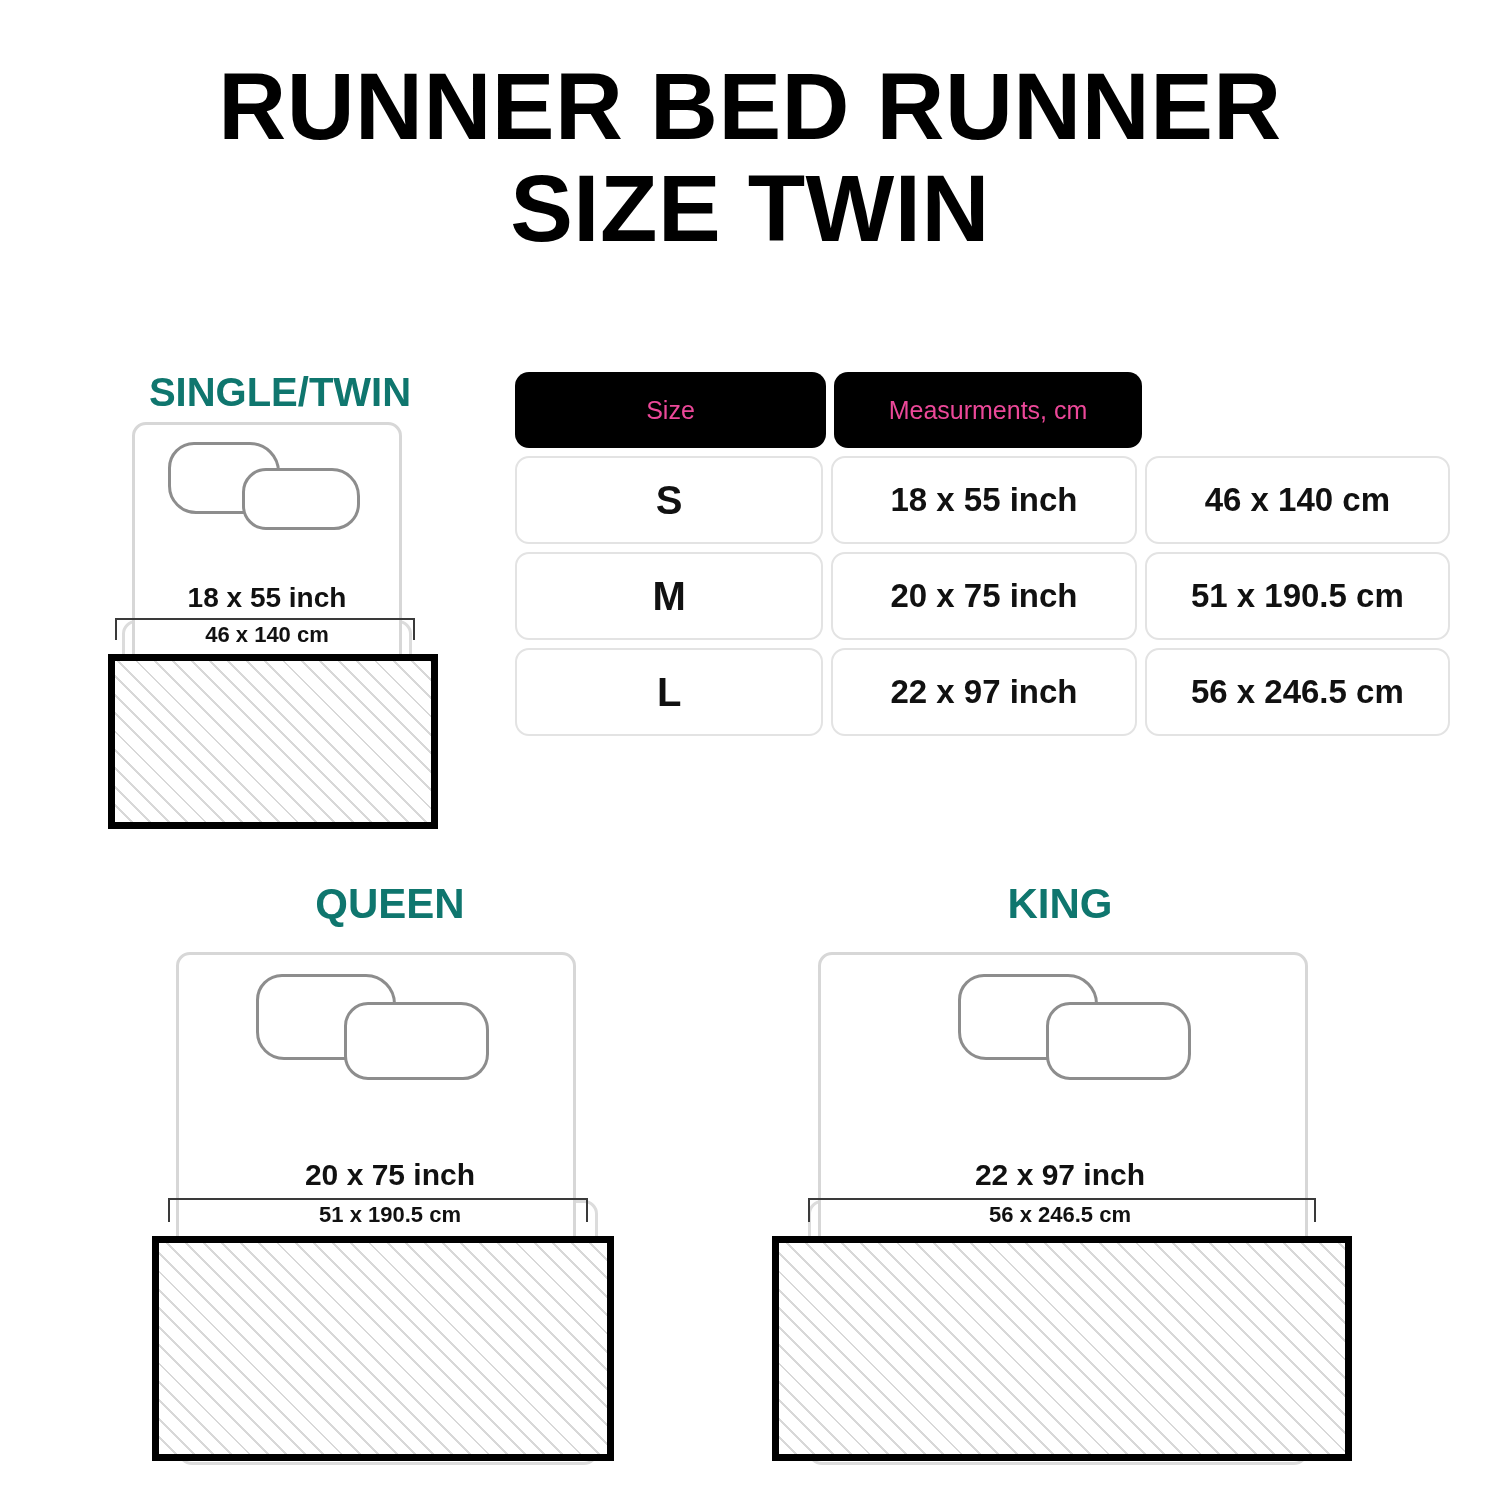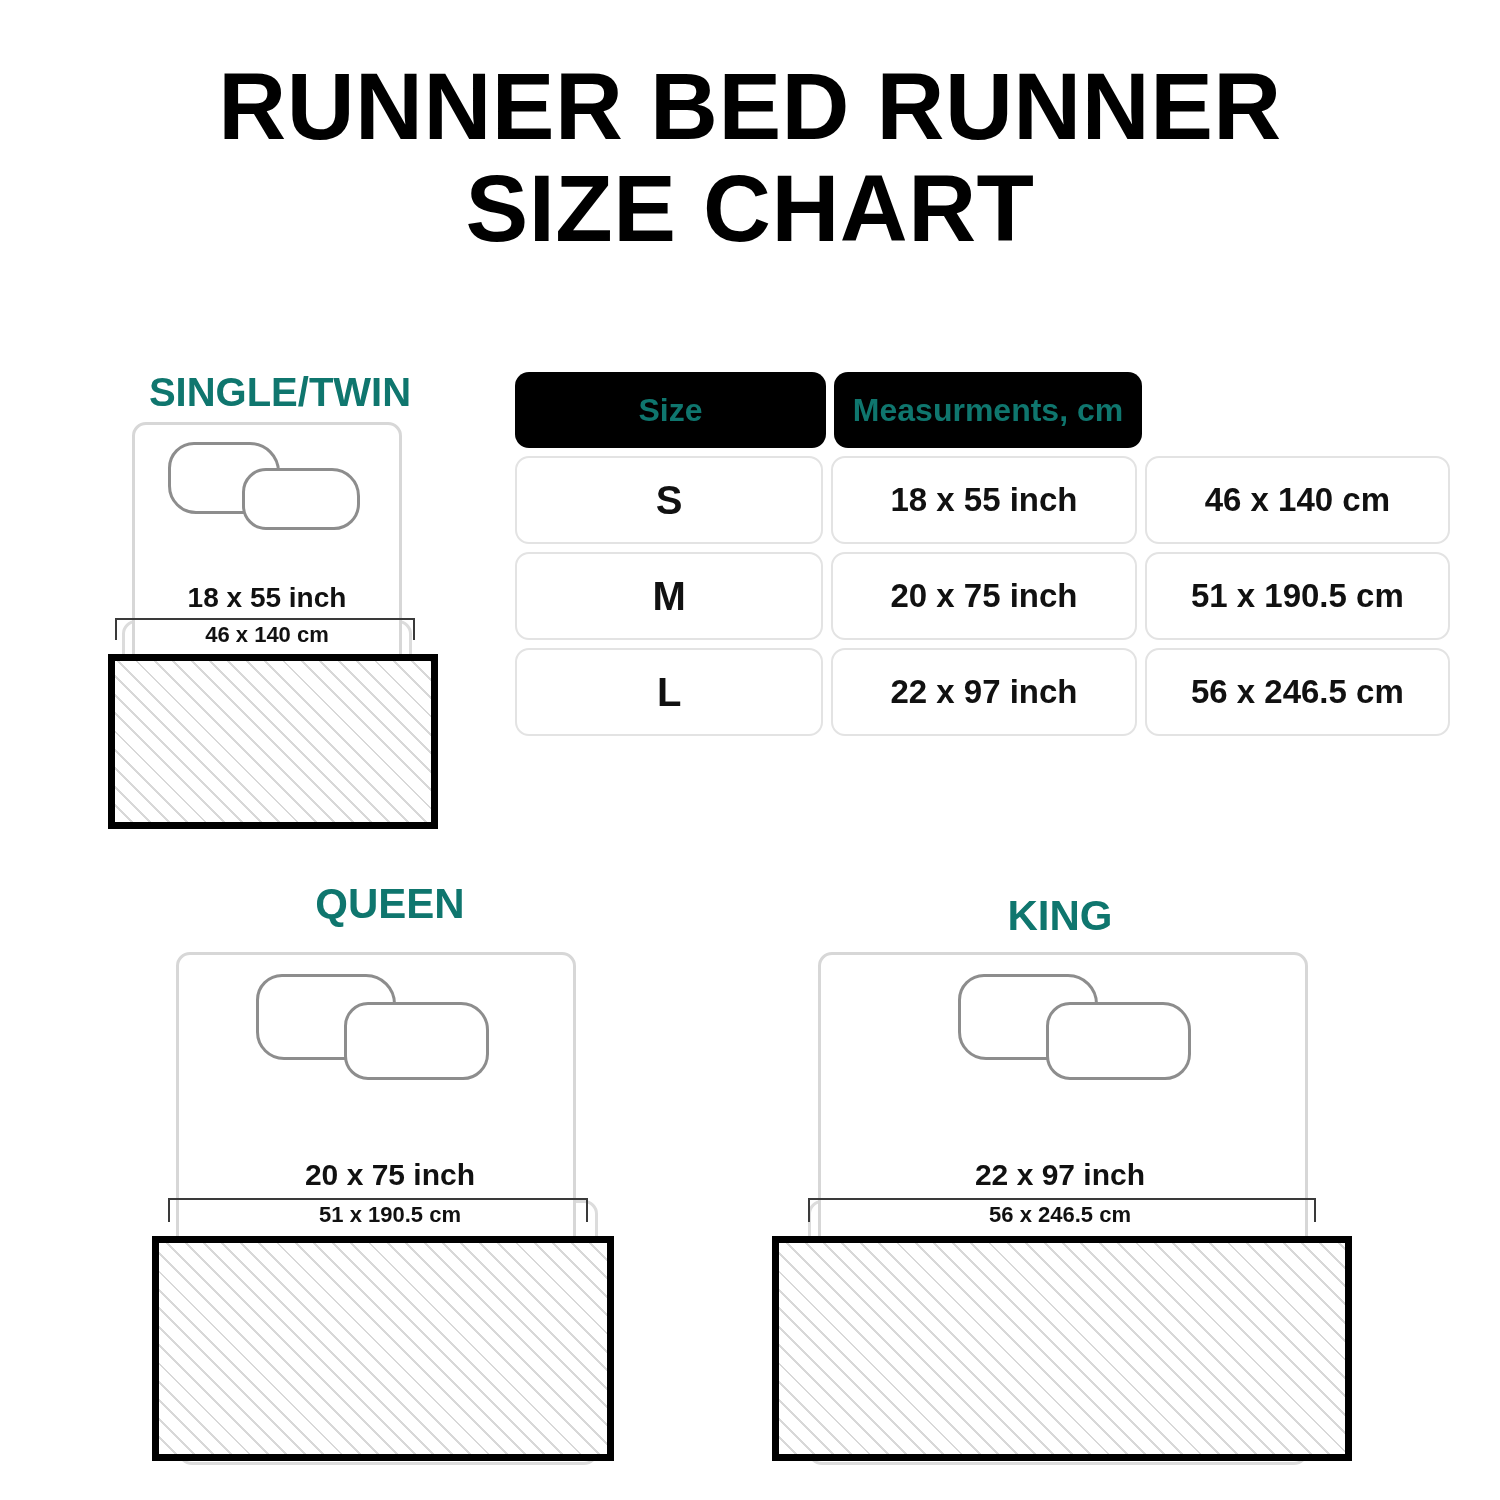--- a/index.html
+++ b/index.html
@@ -51,24 +51,24 @@
     align-items: center;
     justify-content: center;
     text-align: center;
   }
   .c1 { width: 311px; }
   .c2 { width: 308px; }
   .c3 { width: 308px; }
 
   .head .tcell {
     background: #000000;
-    color: #0f766e;
+    color: #ec4899;
     height: 76px;
-    font-size: 32px;
-    font-weight: bold;
+    font-size: 25px;
+    font-weight: normal;
   }
   .body .tcell {
     background: #ffffff;
     border: 2px solid #e3e3e3;
     height: 88px;
     font-size: 33px;
     font-weight: bold;
     color: #111;
   }
   .body .c1 { font-size: 40px; }
@@ -141,21 +141,21 @@
     border-right: 2px solid #3a3a3a;
     border-top: 2px solid #3a3a3a;
     box-sizing: border-box;
   }
 </style>
 </head>
 <body>
 
 <div id="title-block">
   <div class="title-line">RUNNER BED RUNNER</div>
-  <div class="title-line">SIZE CHART</div>
+  <div class="title-line">SIZE TWIN</div>
 </div>
 
 <div id="size-table">
 
   <div class="trow head">
     <div class="tcell c1">Size</div>
     <div class="tcell c3">Measurments, cm</div>
   </div>
 
   <div class="trow body">
@@ -211,21 +211,21 @@
   <div class="dim-inch" style="left:0; top:278px; width:460px; font-size:30px;">20 x 75 inch</div>
   <div class="dim-cm" style="left:0; top:322px; width:460px; font-size:22px;">51 x 190.5 cm</div>
 
   <div class="bracket" style="left:8px; top:318px; width:420px; height:24px;"></div>
 
   <div class="runner" style="left:-8px; top:356px; width:462px; height:225px;"></div>
 </div>
 
 <div class="panel" style="left:760px; top:880px; width:600px; height:600px;">
 
-  <div class="panel-title" style="left:0; top:0; width:600px; font-size:42px;margin-top:12px;">KING</div>
+  <div class="panel-title" style="left:0; top:0; width:600px; font-size:42px;">KING</div>
 
   <div class="mattress-back" style="left:48px; top:320px; width:500px; height:265px;"></div>
 
   <div class="mattress" style="left:58px; top:72px; width:490px; height:420px;"></div>
 
   <div class="pillow p1" style="left:198px; top:94px; width:140px; height:86px;"></div>
   <div class="pillow p2" style="left:286px; top:122px; width:145px; height:78px;"></div>
 
   <div class="dim-inch" style="left:0; top:278px; width:600px; font-size:30px;">22 x 97 inch</div>
   <div class="dim-cm" style="left:0; top:322px; width:600px; font-size:22px;">56 x 246.5 cm</div>

